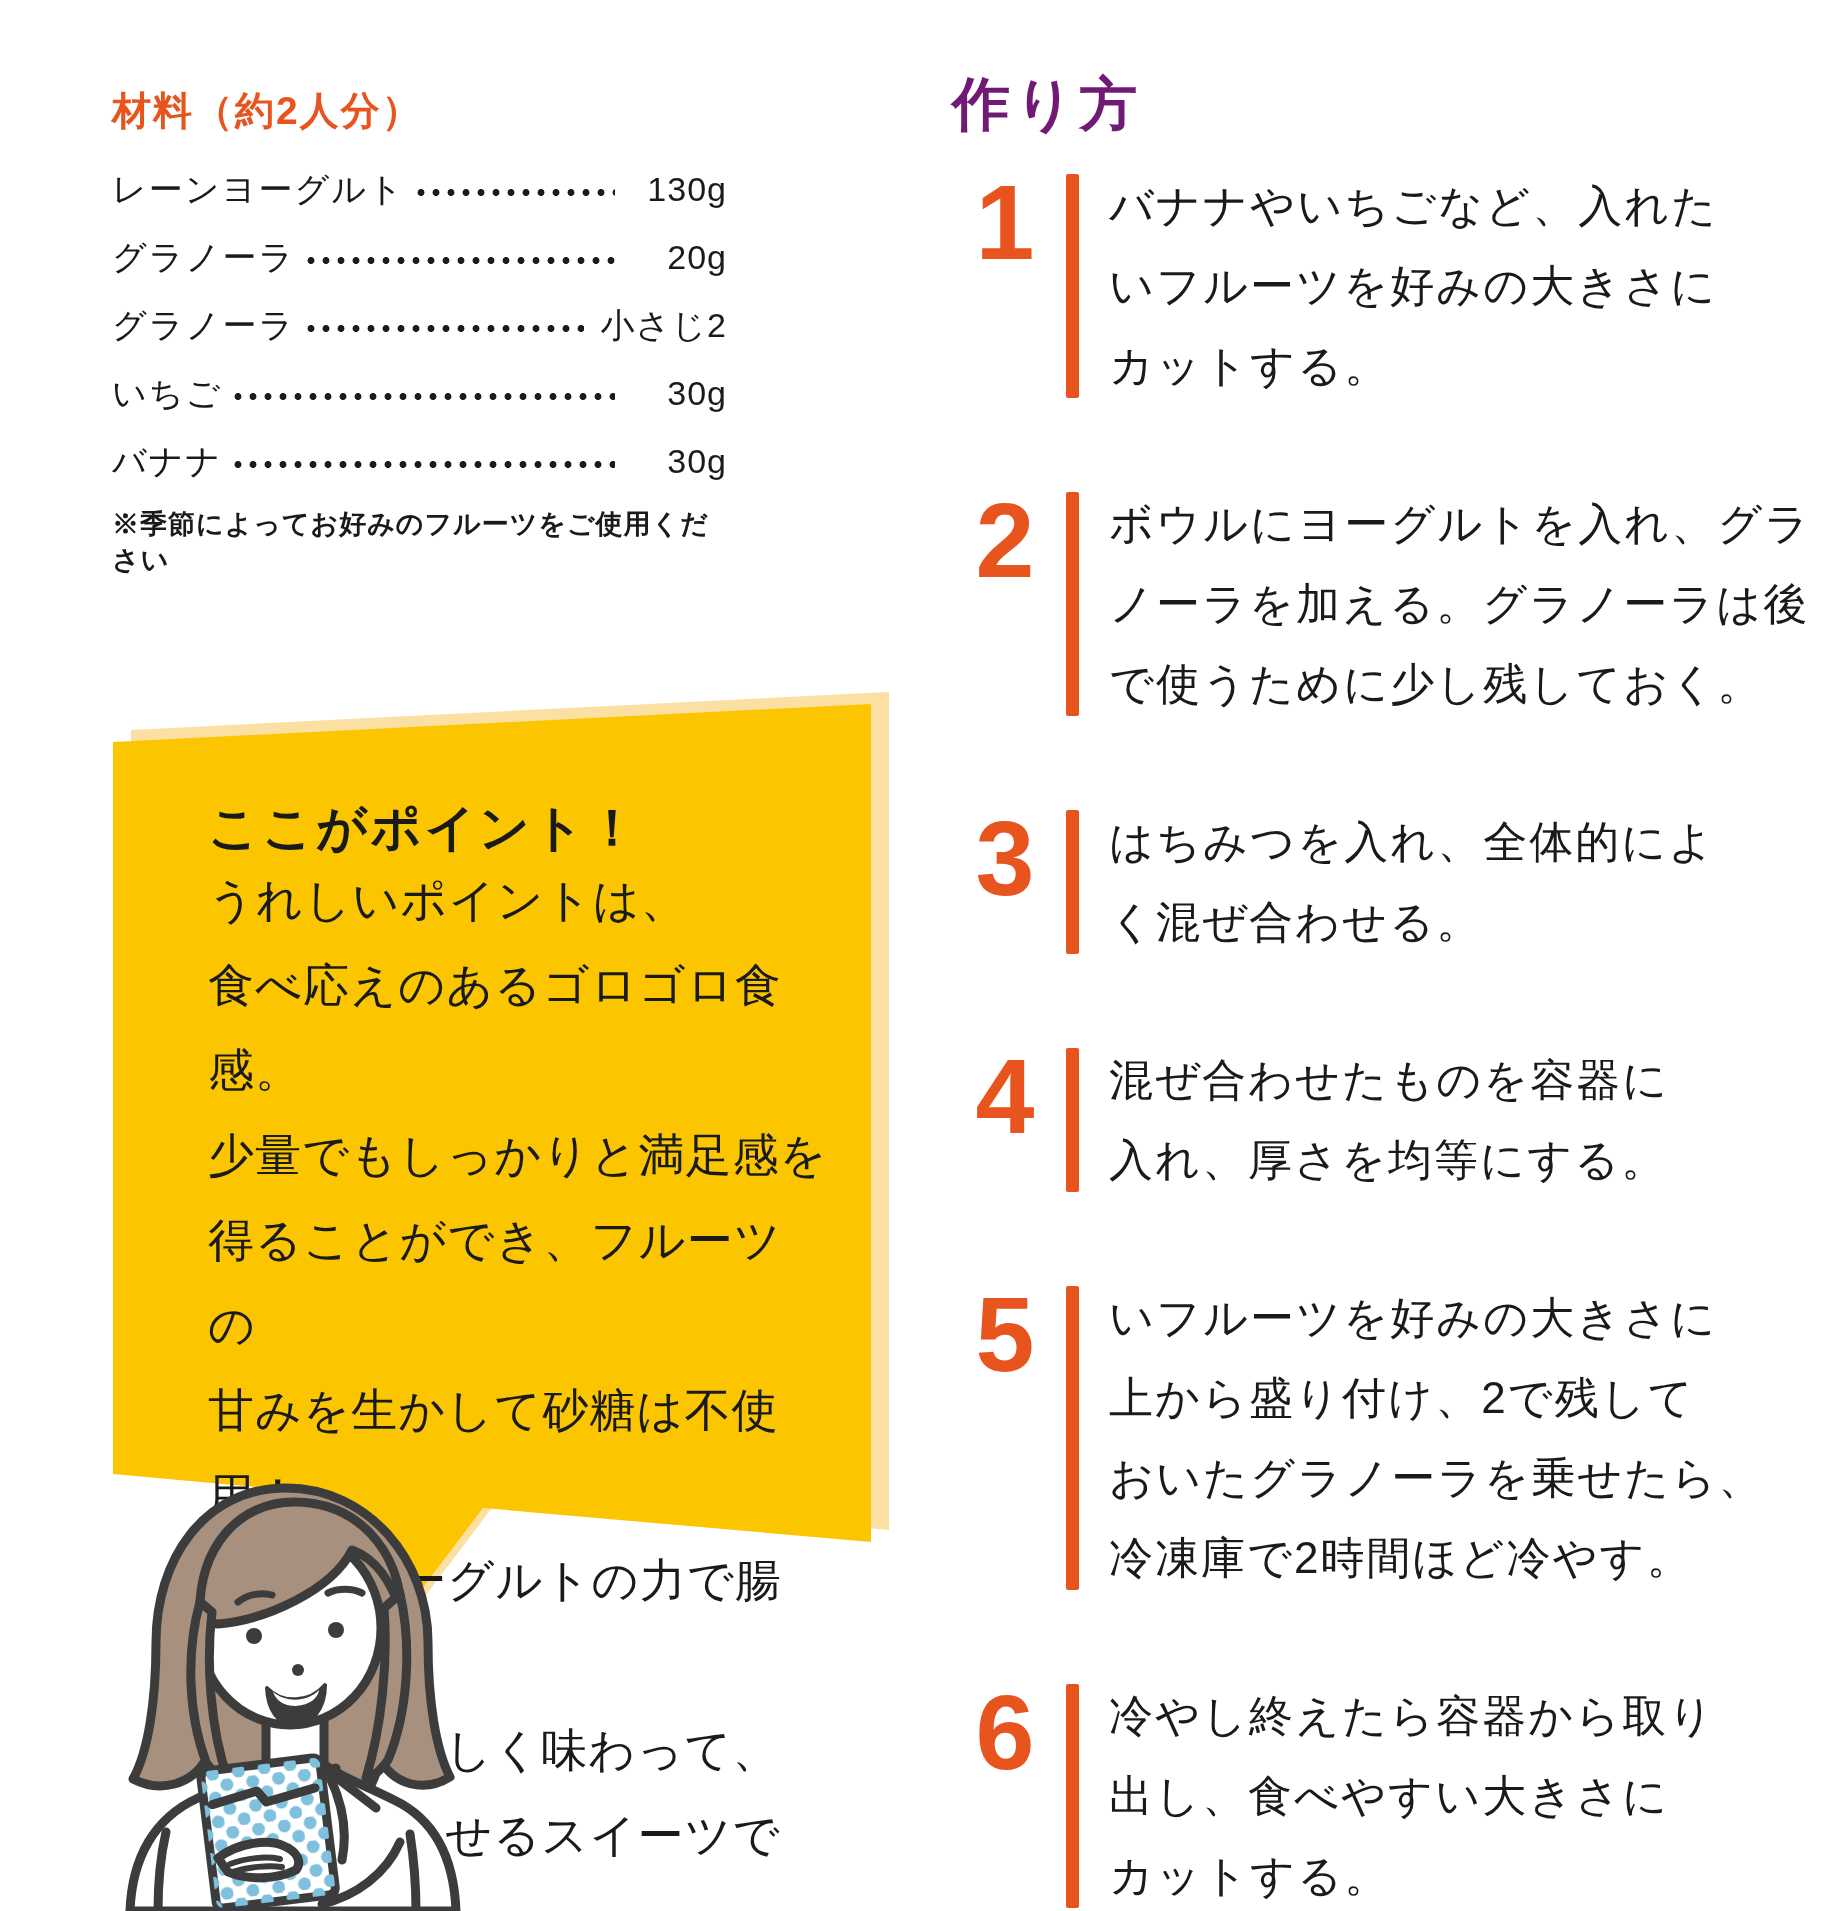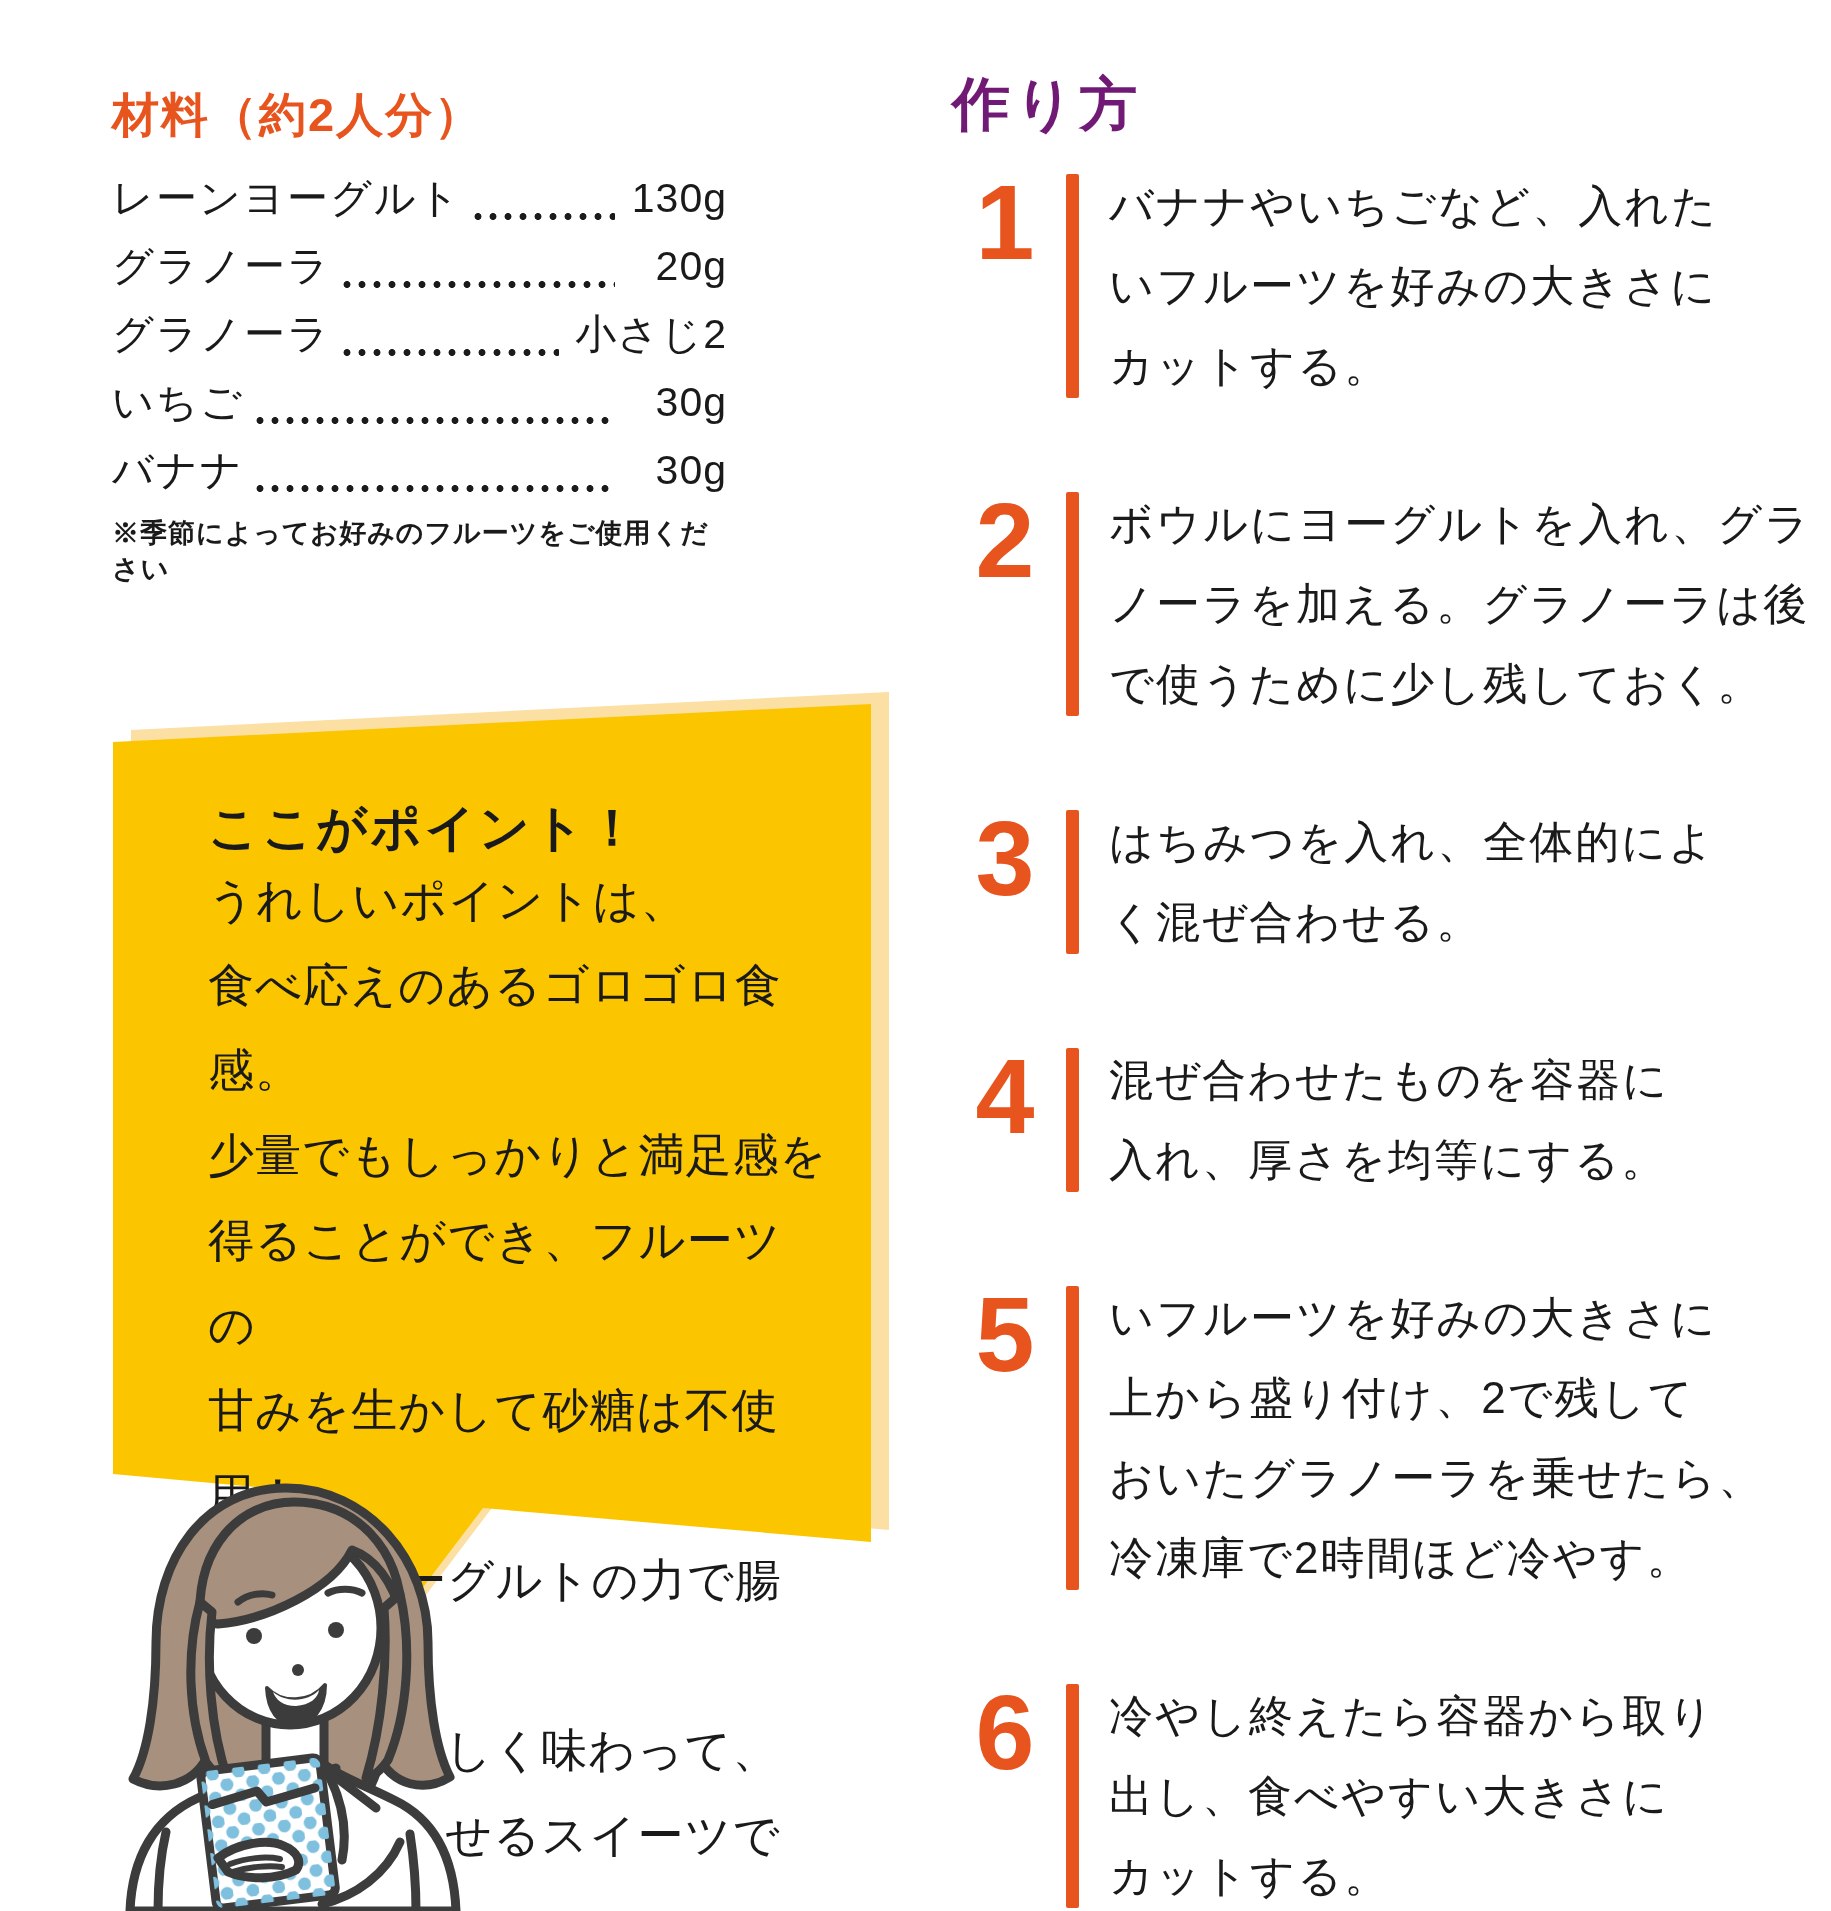--- a/index.html
+++ b/index.html
@@ -2,22 +2,22 @@
 <html><head>
 <meta charset="utf-8">
 <style>
   html,body{margin:0;padding:0;background:#ffffff;}
   .page{
     position:relative;width:1831px;height:1911px;background:#ffffff;overflow:hidden;
     font-family:"Liberation Sans",sans-serif;color:#1A1A1A;
   }
   
   .ingredients{position:absolute;left:112px;top:84px;width:615px;}
-  .ing-title{color:#E7541E;font-size:47px;font-weight:bold;letter-spacing:2px;margin-bottom:28px;}
-  .ing-row{display:flex;align-items:flex-end;margin-bottom:22px;font-size:41px;font-weight:500;letter-spacing:2px;line-height:46px;}
+  .ing-title{color:#E7541E;font-size:39px;font-weight:bold;letter-spacing:2px;margin-bottom:28px;}
+  .ing-row{display:flex;align-items:center;margin-bottom:22px;font-size:34px;font-weight:500;letter-spacing:2px;line-height:46px;}
   .ing-name{flex:0 0 auto;}
   .dots{flex:1 1 auto;height:9px;margin:6px 6px 0 12px;
     background-image:radial-gradient(circle at 4px 4.5px,#1b1b1b 3.1px,transparent 3.8px);
     background-size:15px 9px;background-repeat:repeat-x;}
   .ing-amt{flex:0 0 auto;min-width:96px;text-align:right;letter-spacing:1px;padding-left:10px;}
   .ing-note{font-size:27px;font-weight:600;letter-spacing:1px;margin-top:14px;}
   
   .bubble-layer{position:absolute;left:0;top:0;z-index:1;}
   .bubble-text{position:absolute;left:208px;top:798px;width:620px;z-index:2;}
   .bubble-title{font-size:50px;font-weight:bold;letter-spacing:3px;line-height:60px;}

